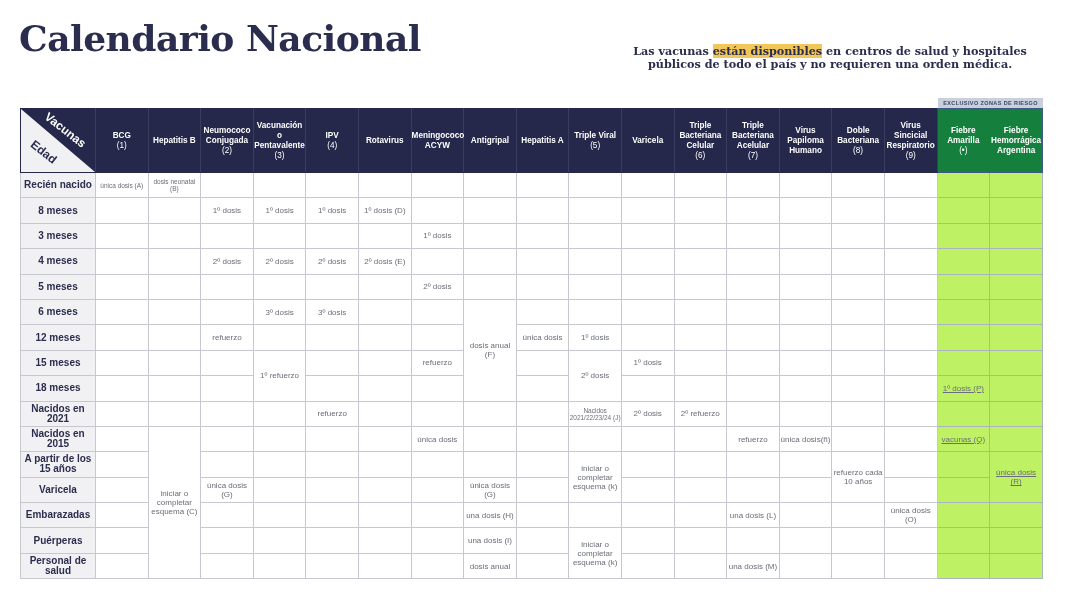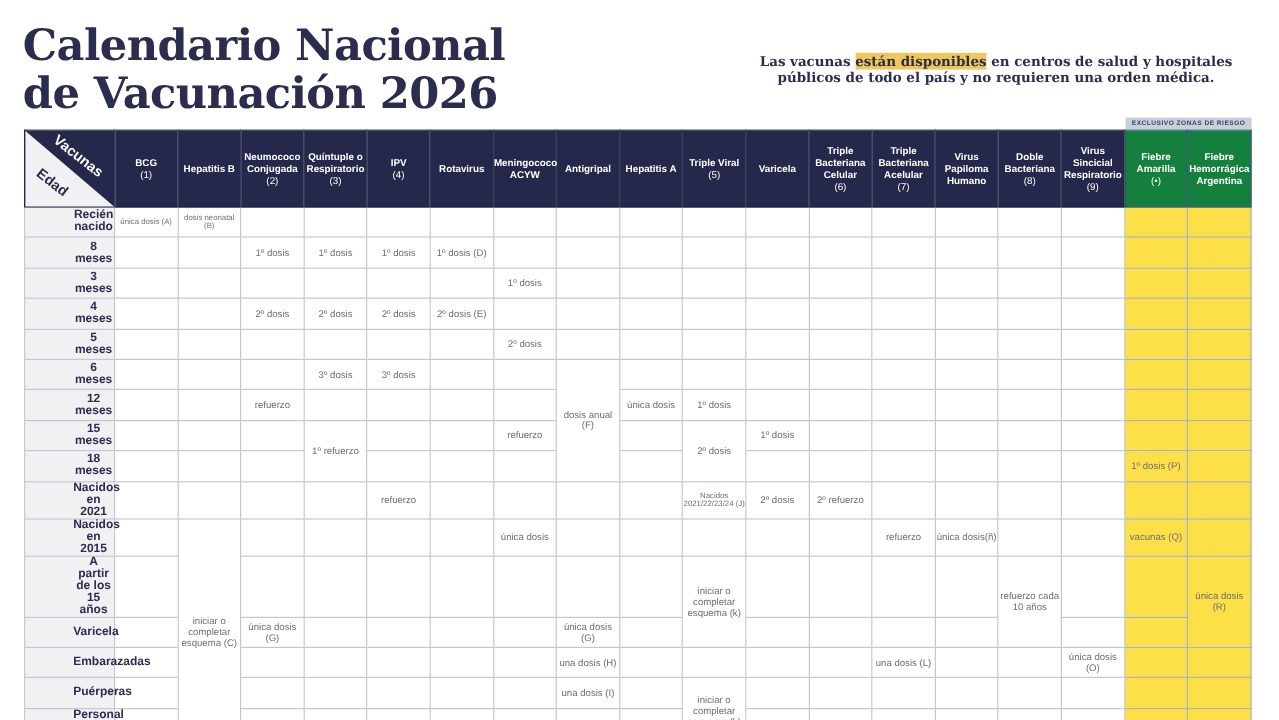--- a/index.html
+++ b/index.html
@@ -11,30 +11,29 @@
   table.cal { position: absolute; left: 20px; top: 108px; border-collapse: collapse; table-layout: fixed; width: 1023px; }
   table.cal th, table.cal td { border: 1px solid #c7c8cf; text-align: center; vertical-align: middle; }
   table.cal thead th { background: #25284a; color: #ffffff; font-size: 8.2px; font-weight: bold; line-height: 10px; height: 64px; border-color: #25284a; border-right: 1px solid #3a3d5d; }
   table.cal thead th .num { font-weight: normal; display: block; }
   table.cal thead th.risk { background: #15803d; border-color: #3e5b88; }
   table.cal thead th.corner { background: #25284a; position: relative; overflow: hidden; padding: 0; }
   .corner-tri { position: absolute; left: 0; top: 0; width: 100%; height: 100%; }
   .corner-vac { position: absolute; left: 20px; top: 16px; transform: rotate(38deg); color: #fff; font-weight: bold; font-size: 12px; }
   .corner-edad { position: absolute; left: 8px; top: 38px; transform: rotate(38deg); color: #2b2d4f; font-weight: bold; font-size: 12px; }
   table.cal tbody td { font-size: 8px; color: #6b6d78; height: 25.4px; line-height: 9px; background: #ffffff; }
-  table.cal tbody td.age { background: #f1f1f3; color: #2b2d4f; font-size: 10px; font-weight: bold; line-height: 10px; padding-left: 40px; }
-  table.cal tbody td.risk { background: #fde047; border-color: #aab3c4; }
+  table.cal tbody td.age { background: #f1f1f3; color: #2b2d4f; font-size: 10px; font-weight: bold; line-height: 10px; }
+  table.cal tbody td.risk { background: #bef264; border-color: #aab3c4; text-decoration: underline; }
   table.cal tbody td.small { font-size: 6.5px; line-height: 7px; }
 </style>
 </head>
 <body>
 
 <div class="title">
   <div>Calendario Nacional</div>
-  <div>de Vacunación 2026</div>
 </div>
 
 <div class="note"><span>Las vacunas </span><span class="hl">están disponibles</span><span> en centros de salud y hospitales públicos de todo el país y no requieren una orden médica.</span></div>
 
 <div class="risk-label">EXCLUSIVO ZONAS DE RIESGO</div>
 
 <table class="cal">
   <colgroup>
     <col style="width:75px">
     <col span="17" style="width:52.6px">
@@ -45,21 +44,21 @@
       <th class="corner">
         <svg class="corner-tri" viewBox="0 0 75 64" preserveAspectRatio="none">
             <polygon points="0,0 0,64 75,64" fill="#f1f1f3"></polygon>
           </svg>
         <span class="corner-vac">Vacunas</span>
         <span class="corner-edad">Edad</span>
       </th>
       <th><span>BCG</span><span class="num">(1)</span></th>
       <th><span>Hepatitis B</span></th>
       <th><span>Neumococo Conjugada</span><span class="num">(2)</span></th>
-      <th><span>Quíntuple o Respiratorio</span><span class="num">(3)</span></th>
+      <th><span>Vacunación o Pentavalente</span><span class="num">(3)</span></th>
       <th><span>IPV</span><span class="num">(4)</span></th>
       <th><span>Rotavirus</span></th>
       <th><span>Meningococo ACYW</span></th>
       <th><span>Antigripal</span></th>
       <th><span>Hepatitis A</span></th>
       <th><span>Triple Viral</span><span class="num">(5)</span></th>
       <th><span>Varicela</span></th>
       <th><span>Triple Bacteriana Celular</span><span class="num">(6)</span></th>
       <th><span>Triple Bacteriana Acelular</span><span class="num">(7)</span></th>
       <th><span>Virus Papiloma Humano</span></th>

